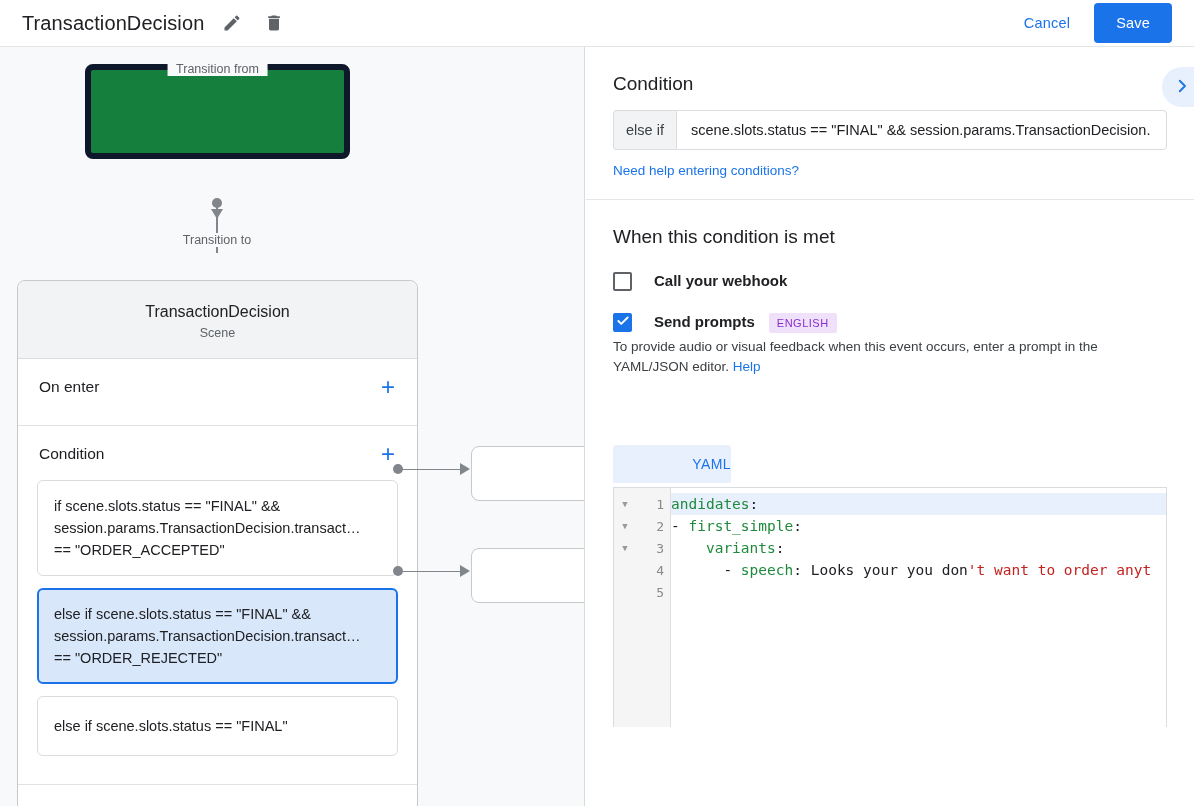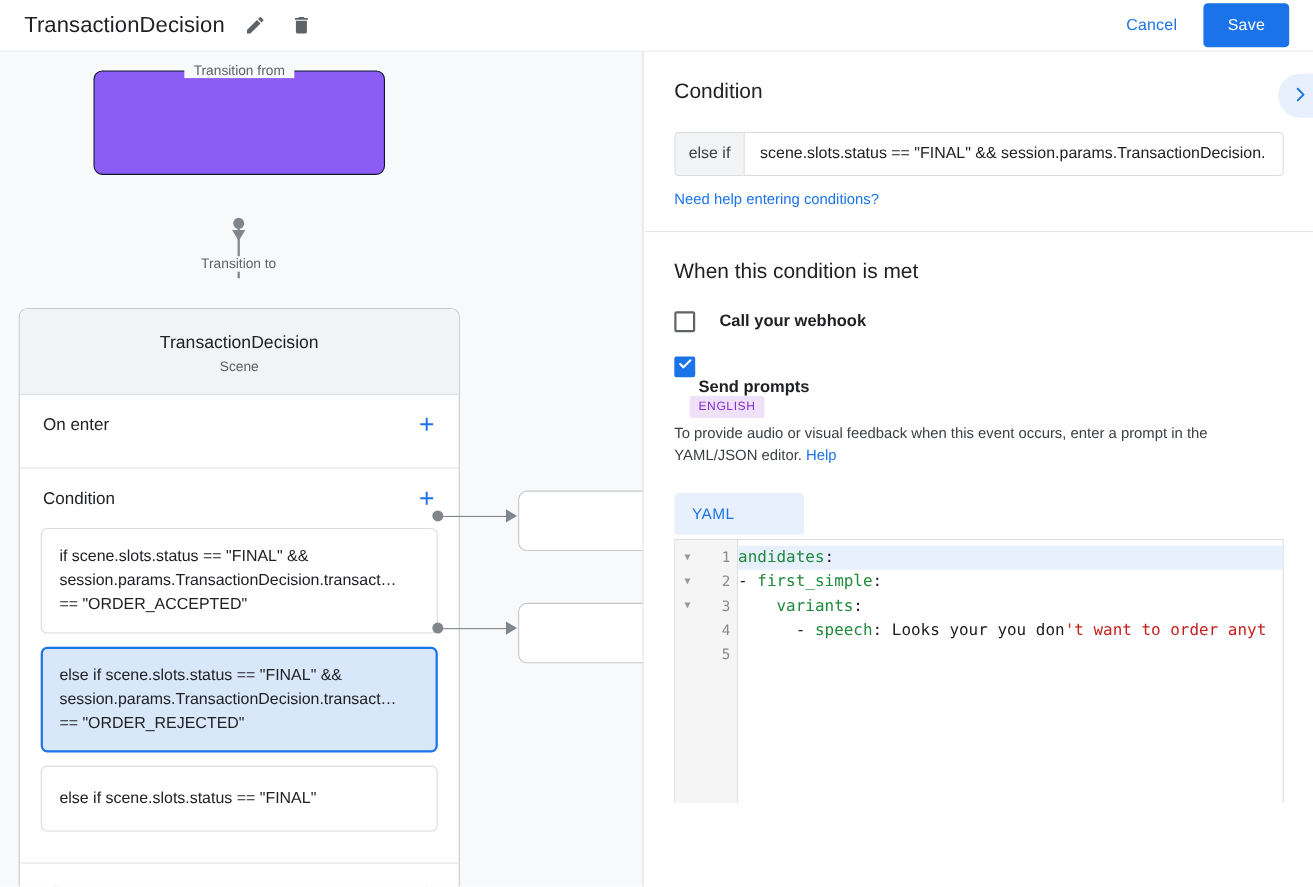--- a/index.html
+++ b/index.html
@@ -47,22 +47,22 @@
   
   .canvas {
     position: absolute; left: 0; top: 0; width: 585px; height: 759px;
     background: #f8f9fa; overflow: hidden;
     border-right: 1px solid #d9dbdd;
   }
 
   
   .fieldset-node {
     position: absolute;
-    border: 1px solid #0f172a; border-radius: 8px;
-    background: #8b5cf6;
+    border: 6px solid #0f172a; border-radius: 8px;
+    background: #15803d;
   }
   .fieldset-legend {
     position: absolute; top: -8px; left: 50%; transform: translateX(-50%);
     background: #f8f9fa; padding: 0 9px;
     font-size: 12.5px; color: #5f6368; white-space: nowrap;
   }
   .node-main { font-size: 16px; color: #202124; text-align: center; }
   .node-sub { font-size: 12.5px; color: #5f6368; text-align: center; margin-top: 5px; }
 
   
@@ -134,21 +134,21 @@
     background: #fff; overflow: hidden;
   }
   .rp-section-a { padding: 26px 27px 20px 27px; border-bottom: 1px solid #e3e5e8; position: relative; }
   .rp-heading { font-size: 19px; color: #202124; font-weight: 400; }
   .expand-btn {
     position: absolute; right: -8px; top: 20px;
     width: 40px; height: 40px; border-radius: 20px 0 0 20px;
     background: #e8f0fe; display: flex; align-items: center; justify-content: center;
     cursor: pointer; border: none;
   }
-  .cond-row { display: flex; margin-top: 25px; height: 40px; }
+  .cond-row { display: flex; margin-top: 15px; height: 40px; }
   .cond-prefix {
     width: 63px; background: #f1f3f4; border: 1px solid #dadce0; border-right: none;
     border-radius: 4px 0 0 4px;
     display: flex; align-items: center; justify-content: center;
     font-size: 14.5px; color: #3c4043;
   }
   .cond-input {
     flex: 1; border: 1px solid #dadce0; border-radius: 0 4px 4px 0;
     padding: 0 14px; font-size: 14.5px; color: #202124;
     font-family: "Liberation Sans", sans-serif; background: #fff;
@@ -175,23 +175,23 @@
     margin-left: 14px; background: #f0e1fb; color: #8430ce;
     font-size: 11px; letter-spacing: .5px; padding: 4px 8px; border-radius: 2px;
   }
   .desc {
     font-size: 13.5px; color: #3c4043; line-height: 20px; margin-top: -8px;
   }
   .desc a { color: #1a73e8; text-decoration: none; cursor: pointer; }
 
   .tabs { display: flex; margin-top: 24px; }
   .tab {
-    min-width: 118px; text-align: left; padding: 11px 16px;
+    min-width: 118px; text-align: right; padding: 11px 0;
     font-size: 14px; font-weight: 500; letter-spacing: .4px;
-    color: #5f6368; cursor: pointer; border-radius: 4px 4px 0 0;
+    color: #5f6368; cursor: pointer; border-radius: 4px 4px 0 0; margin-top: 44px;
   }
   .tab.active { color: #1a73e8; background: #e8f0fe; }
 
   
   .editor {
     margin-top: 4px; border: 1px solid #dadce0; border-bottom: none;
     height: 240px; display: flex; overflow: hidden; background: #fff;
   }
   .gutter {
     width: 57px; background: #f5f5f5; border-right: 1px solid #e0e0e0;
@@ -338,21 +338,21 @@
       </div>
 
       <div class="rp-section-b">
         <div class="when-title">When this condition is met</div>
 
         <div class="check-row">
           <div class="cbox"></div>
           <span class="check-label">Call your webhook</span>
         </div>
 
-        <div class="check-row" style="margin-bottom:12px;flex-direction:column;">
+        <div class="check-row" style="margin-bottom:12px;">
           <div class="cbox checked">
             <span>
               <svg width="14" height="14" viewBox="0 0 24 24" fill="none" stroke="#fff" stroke-width="3.2" stroke-linecap="round" stroke-linejoin="round">
                 <polyline points="20 6 9 17 4 12"></polyline>
               </svg>
             </span>
           </div>
           <span class="check-label">Send prompts</span>
           <span class="lang-badge">ENGLISH</span>
         </div>

